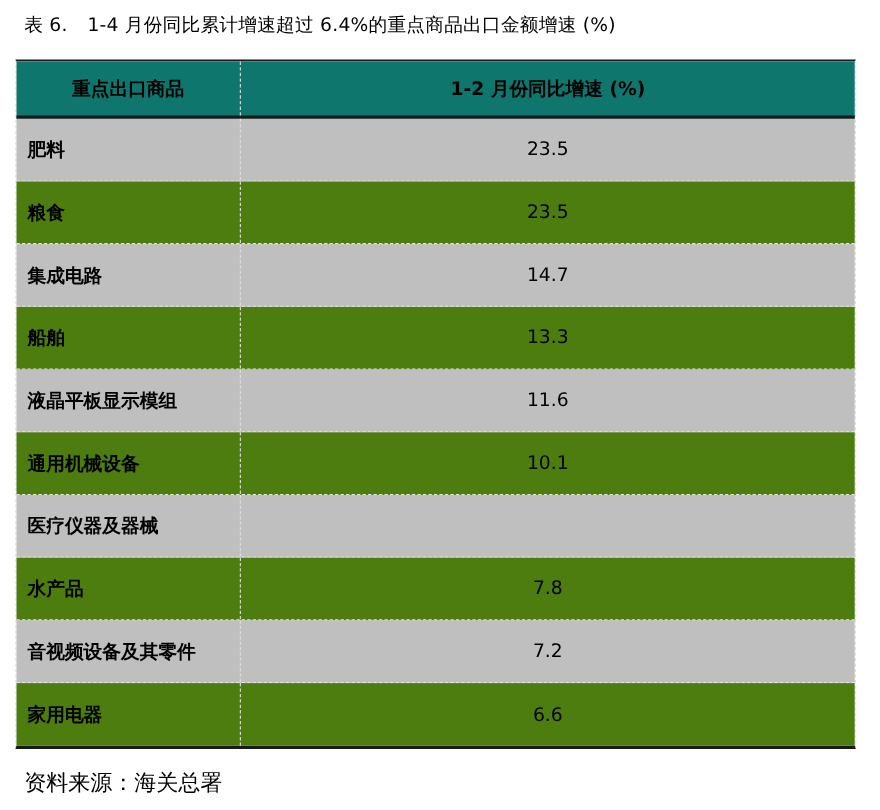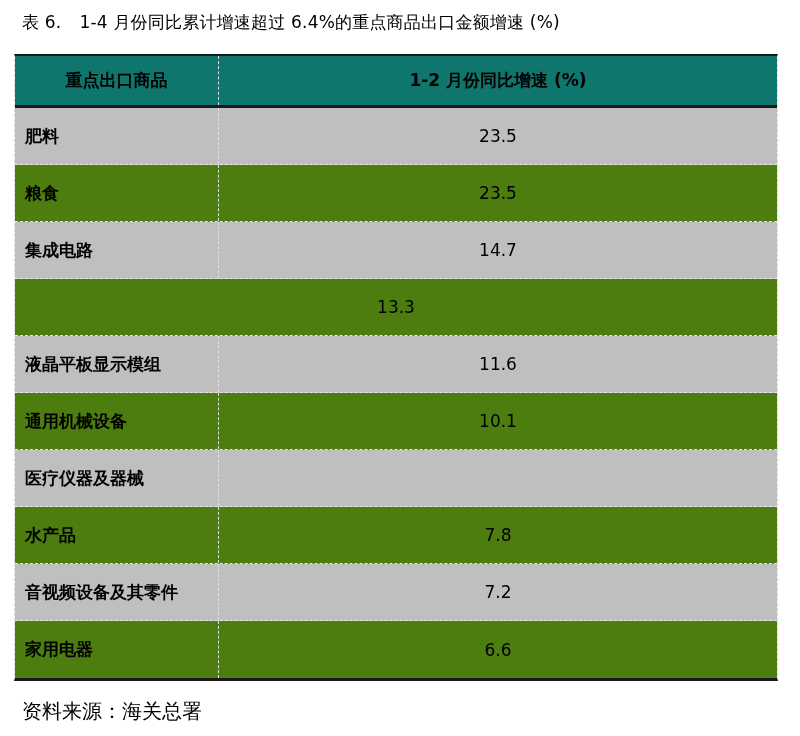--- a/index.html
+++ b/index.html
@@ -99,20 +99,21 @@
     </div>
     <div class="row plain">
       <div class="cell col-name">粮食</div>
       <div class="cell col-value">23.5</div>
     </div>
     <div class="row shaded">
       <div class="cell col-name">集成电路</div>
       <div class="cell col-value">14.7</div>
     </div>
     <div class="row plain">
+      <div class="cell col-name">船舶</div>
       <div class="cell col-value">13.3</div>
     </div>
     <div class="row shaded">
       <div class="cell col-name">液晶平板显示模组</div>
       <div class="cell col-value">11.6</div>
     </div>
     <div class="row plain">
       <div class="cell col-name">通用机械设备</div>
       <div class="cell col-value">10.1</div>
     </div>

